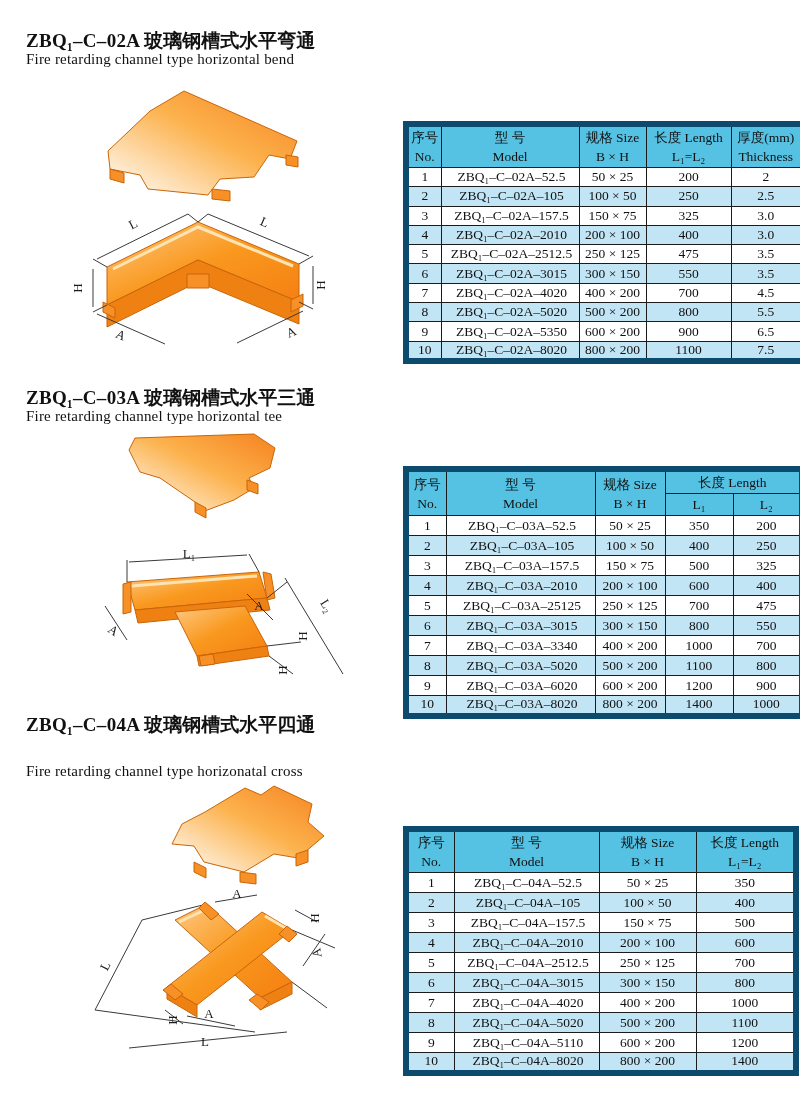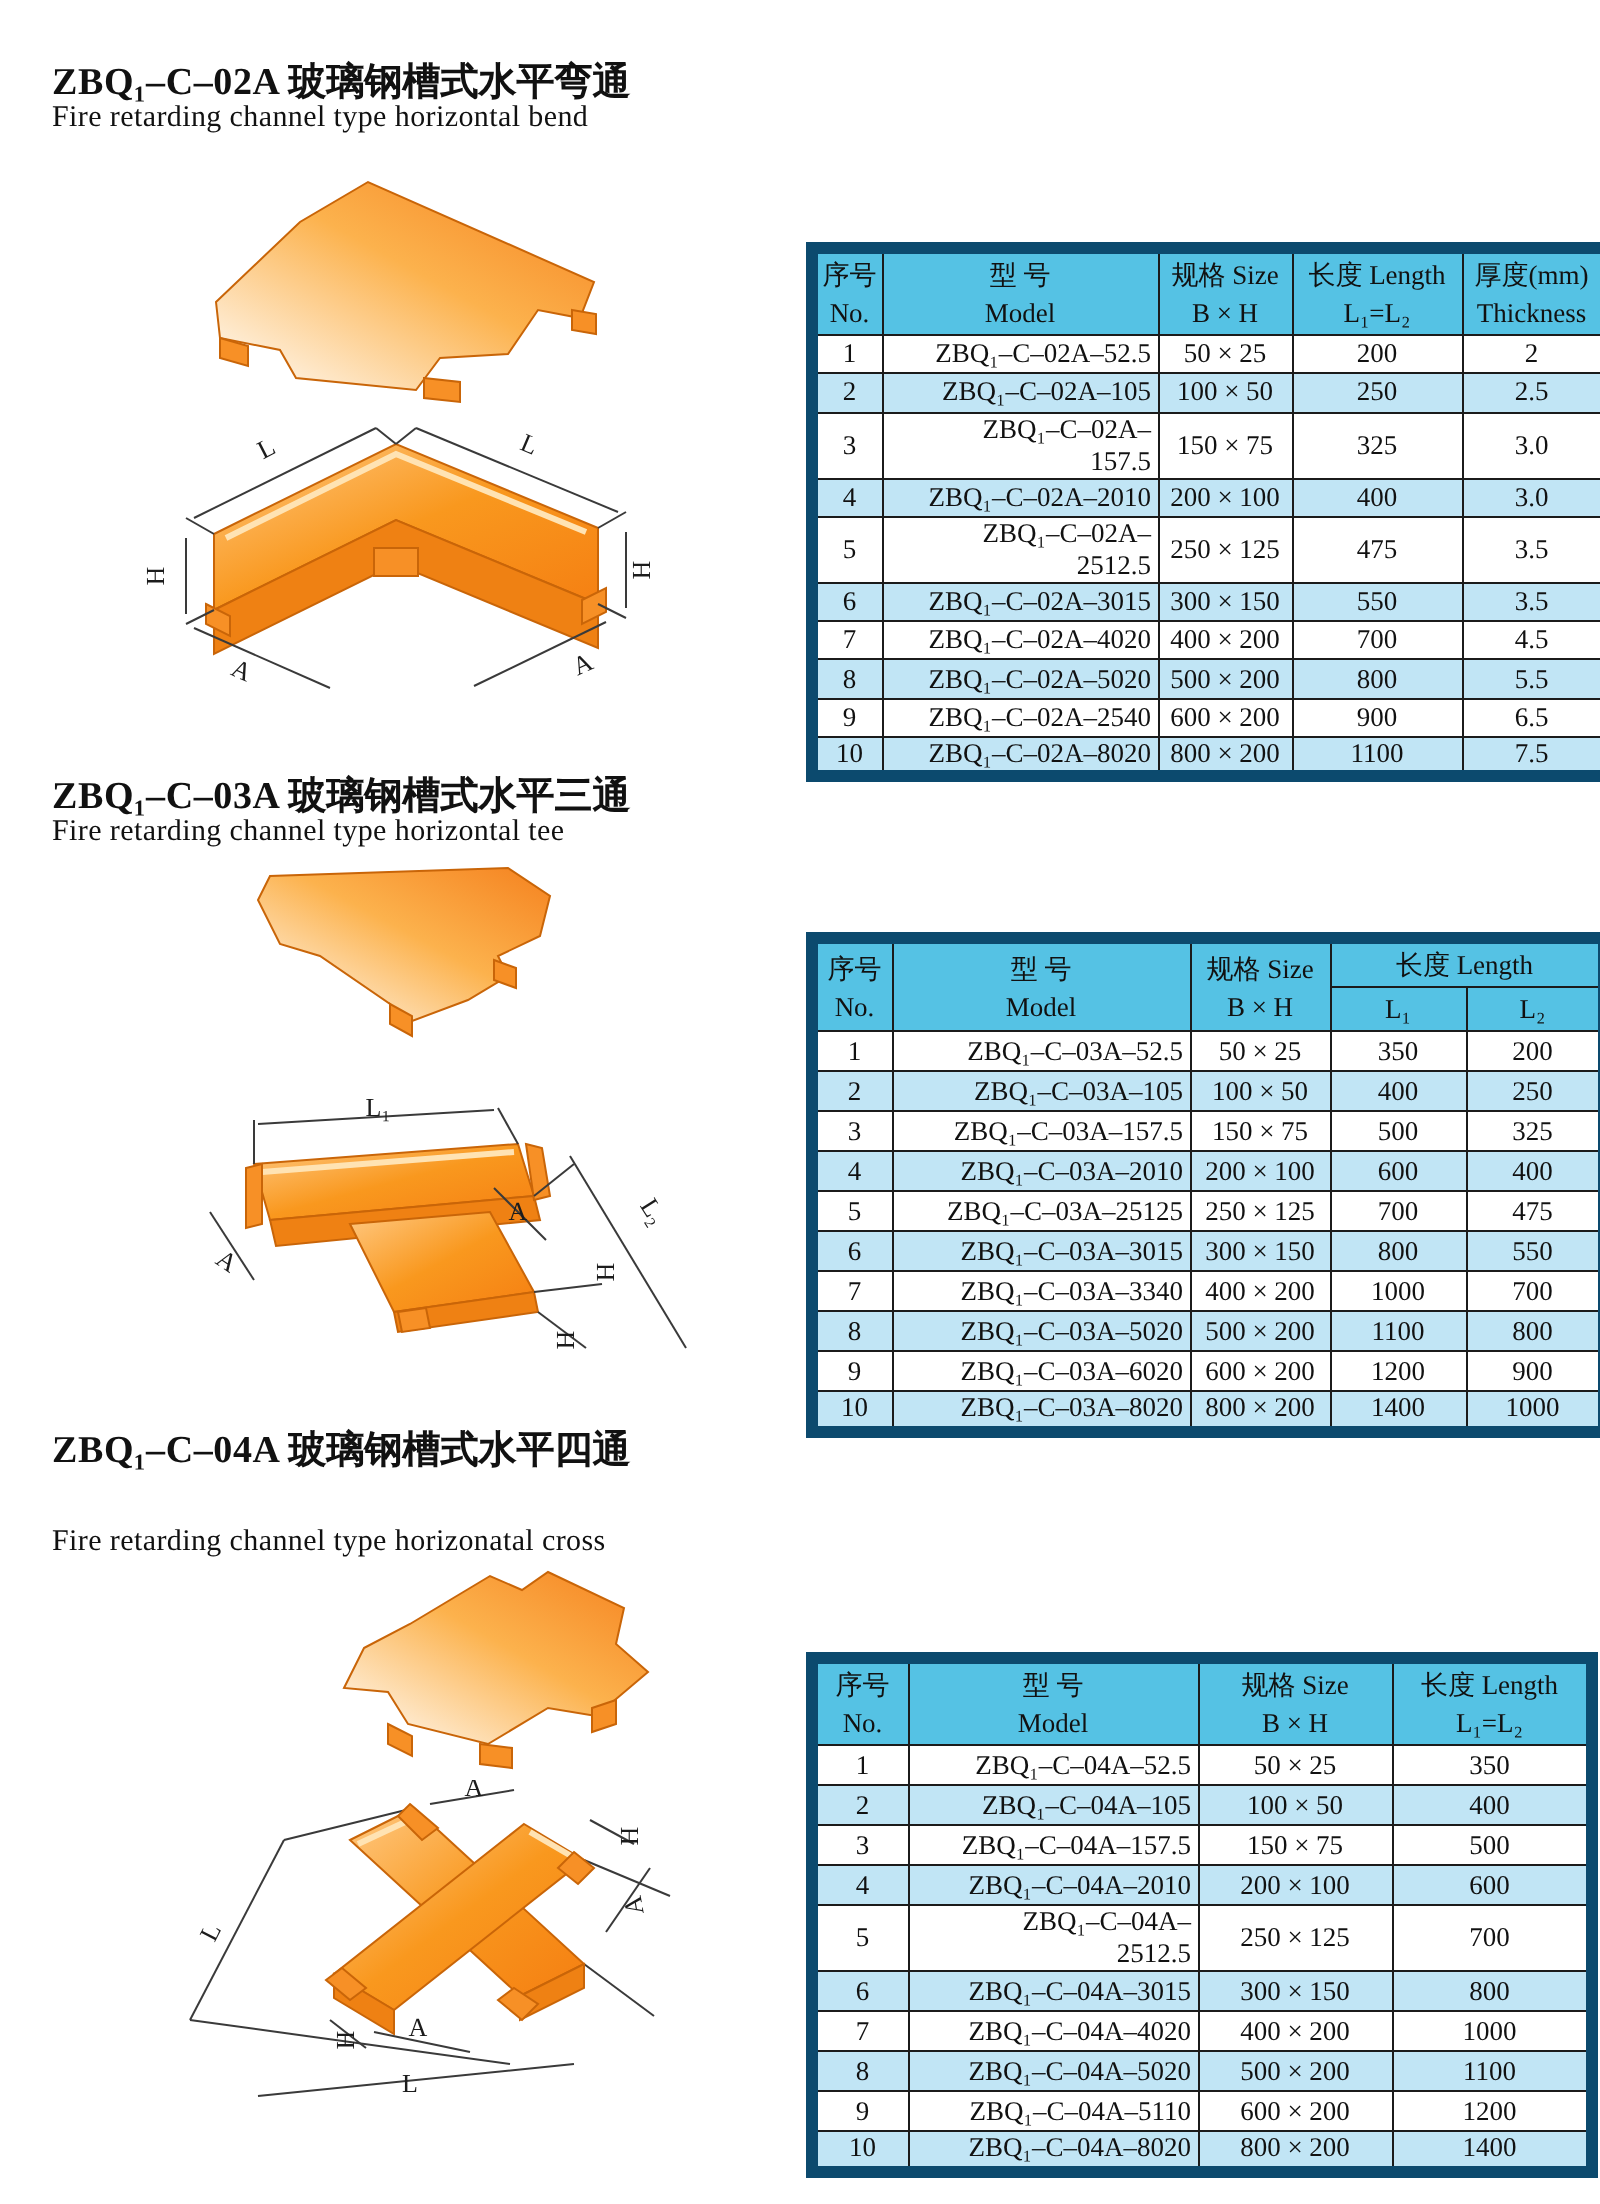--- a/index.html
+++ b/index.html
@@ -14,21 +14,21 @@
   .sec-sub { position:absolute; left:14px; font-size:15px; letter-spacing:.2px; white-space:nowrap; }
 
   .fig { position:absolute; }
 
   table.spec { position:absolute; border-collapse:collapse; table-layout:fixed;
     border:6px solid #0c4a6e; background:#fff; font-size:13.5px; }
   table.spec th, table.spec td { border:1px solid #1b1b1b; text-align:center; vertical-align:middle; }
   table.spec th { background:#55c2e4; font-weight:normal; line-height:19px; padding:1px 0; }
   table.spec td { height:19.3px; padding:0 3px; }
   table.t2 td, table.t3 td { height:20px; }
-  table.spec td:nth-child(2) { text-align:right; padding-left:20px; }
+  table.spec td:nth-child(2) { text-align:center; padding-left:6px; }
   table.spec tr.alt td { background:#c1e5f5; }
 
   svg text.dim { font-family:"Liberation Serif","DejaVu Sans",serif; font-size:13px; fill:#1c1c1c; }
   svg .dl { stroke:#3a3a3a; stroke-width:1; fill:none; }
   svg .edge { stroke:#c96508; stroke-width:1; }
 </style>
 </head>
 <body>
 
 <div class="page">
@@ -180,21 +180,21 @@
         </tr>
         <tr class="alt">
           <td>8</td>
           <td>ZBQ₁–C–02A–5020</td>
           <td>500 × 200</td>
           <td>800</td>
           <td>5.5</td>
         </tr>
         <tr>
           <td>9</td>
-          <td>ZBQ₁–C–02A–2540</td>
+          <td>ZBQ₁–C–02A–5350</td>
           <td>600 × 200</td>
           <td>900</td>
           <td>6.5</td>
         </tr>
         <tr class="alt">
           <td>10</td>
           <td>ZBQ₁–C–02A–8020</td>
           <td>800 × 200</td>
           <td>1100</td>
           <td>7.5</td>

